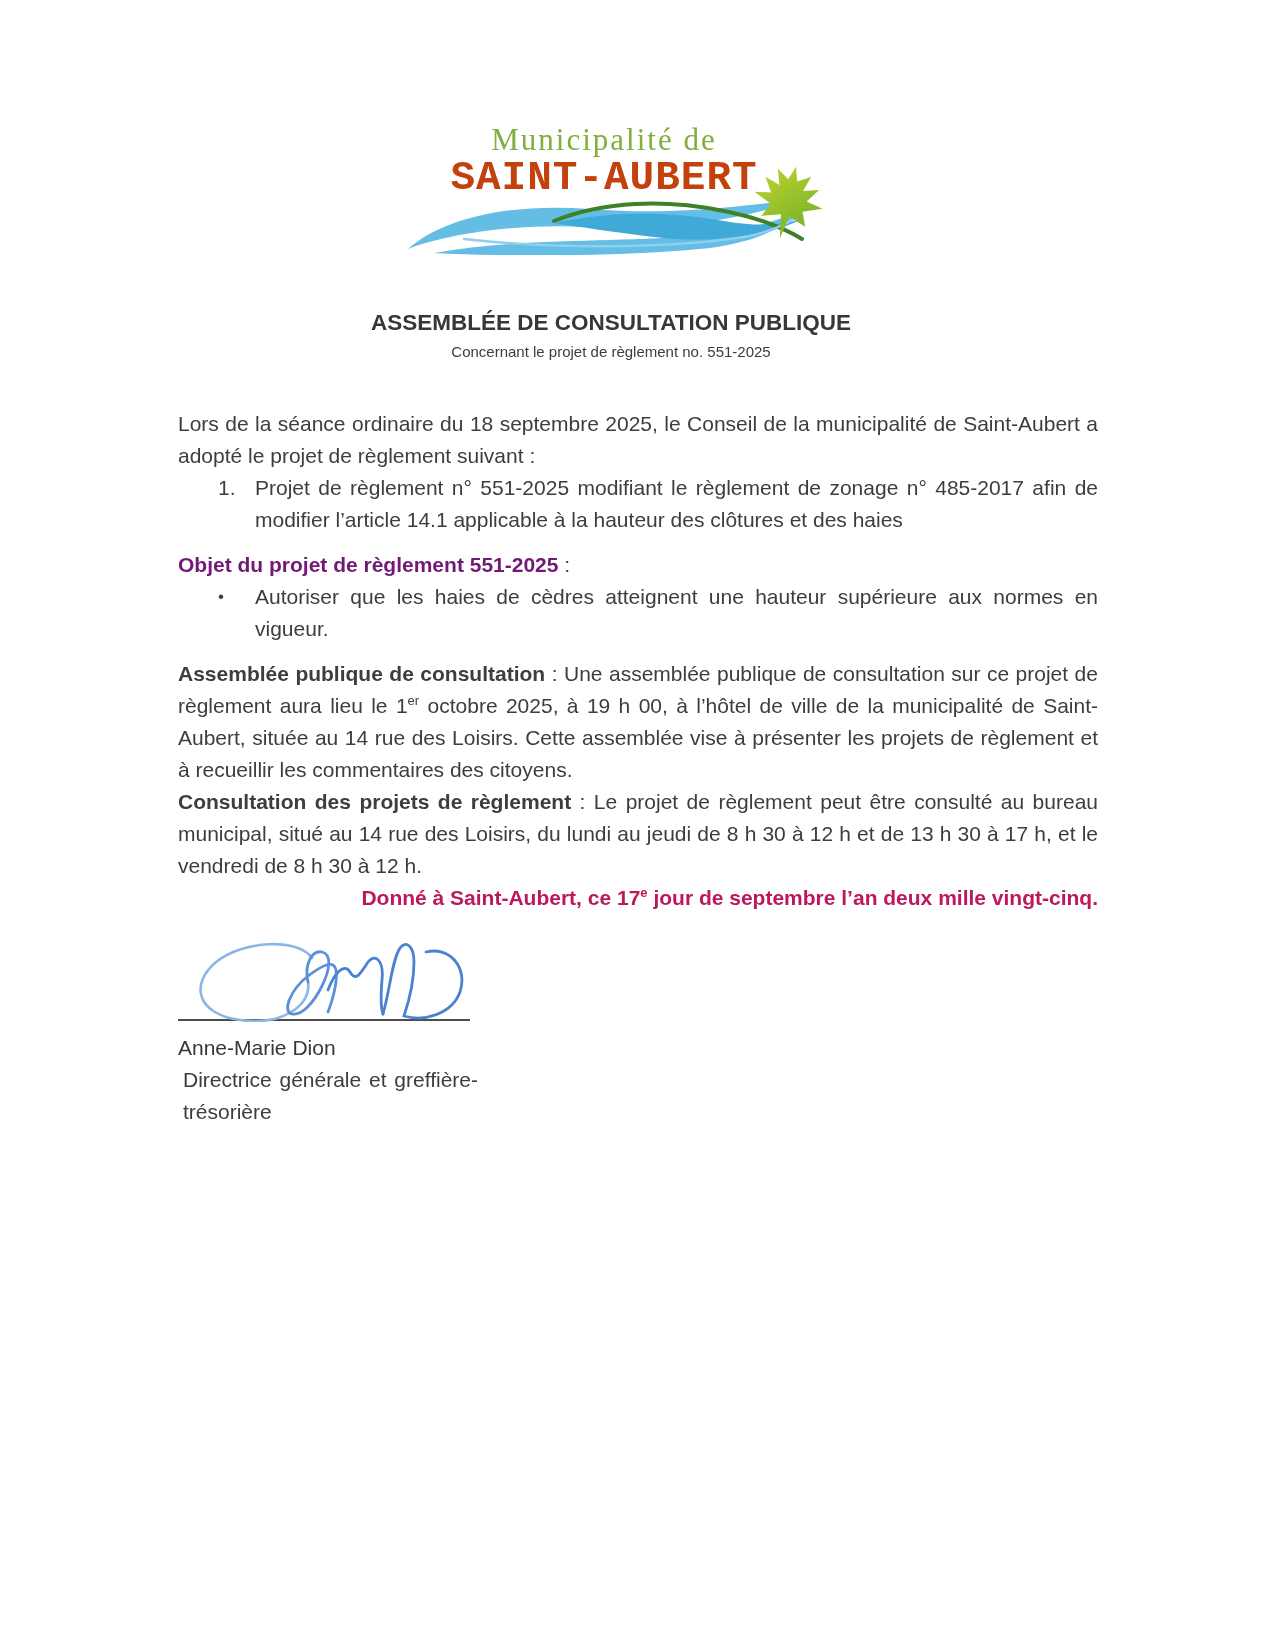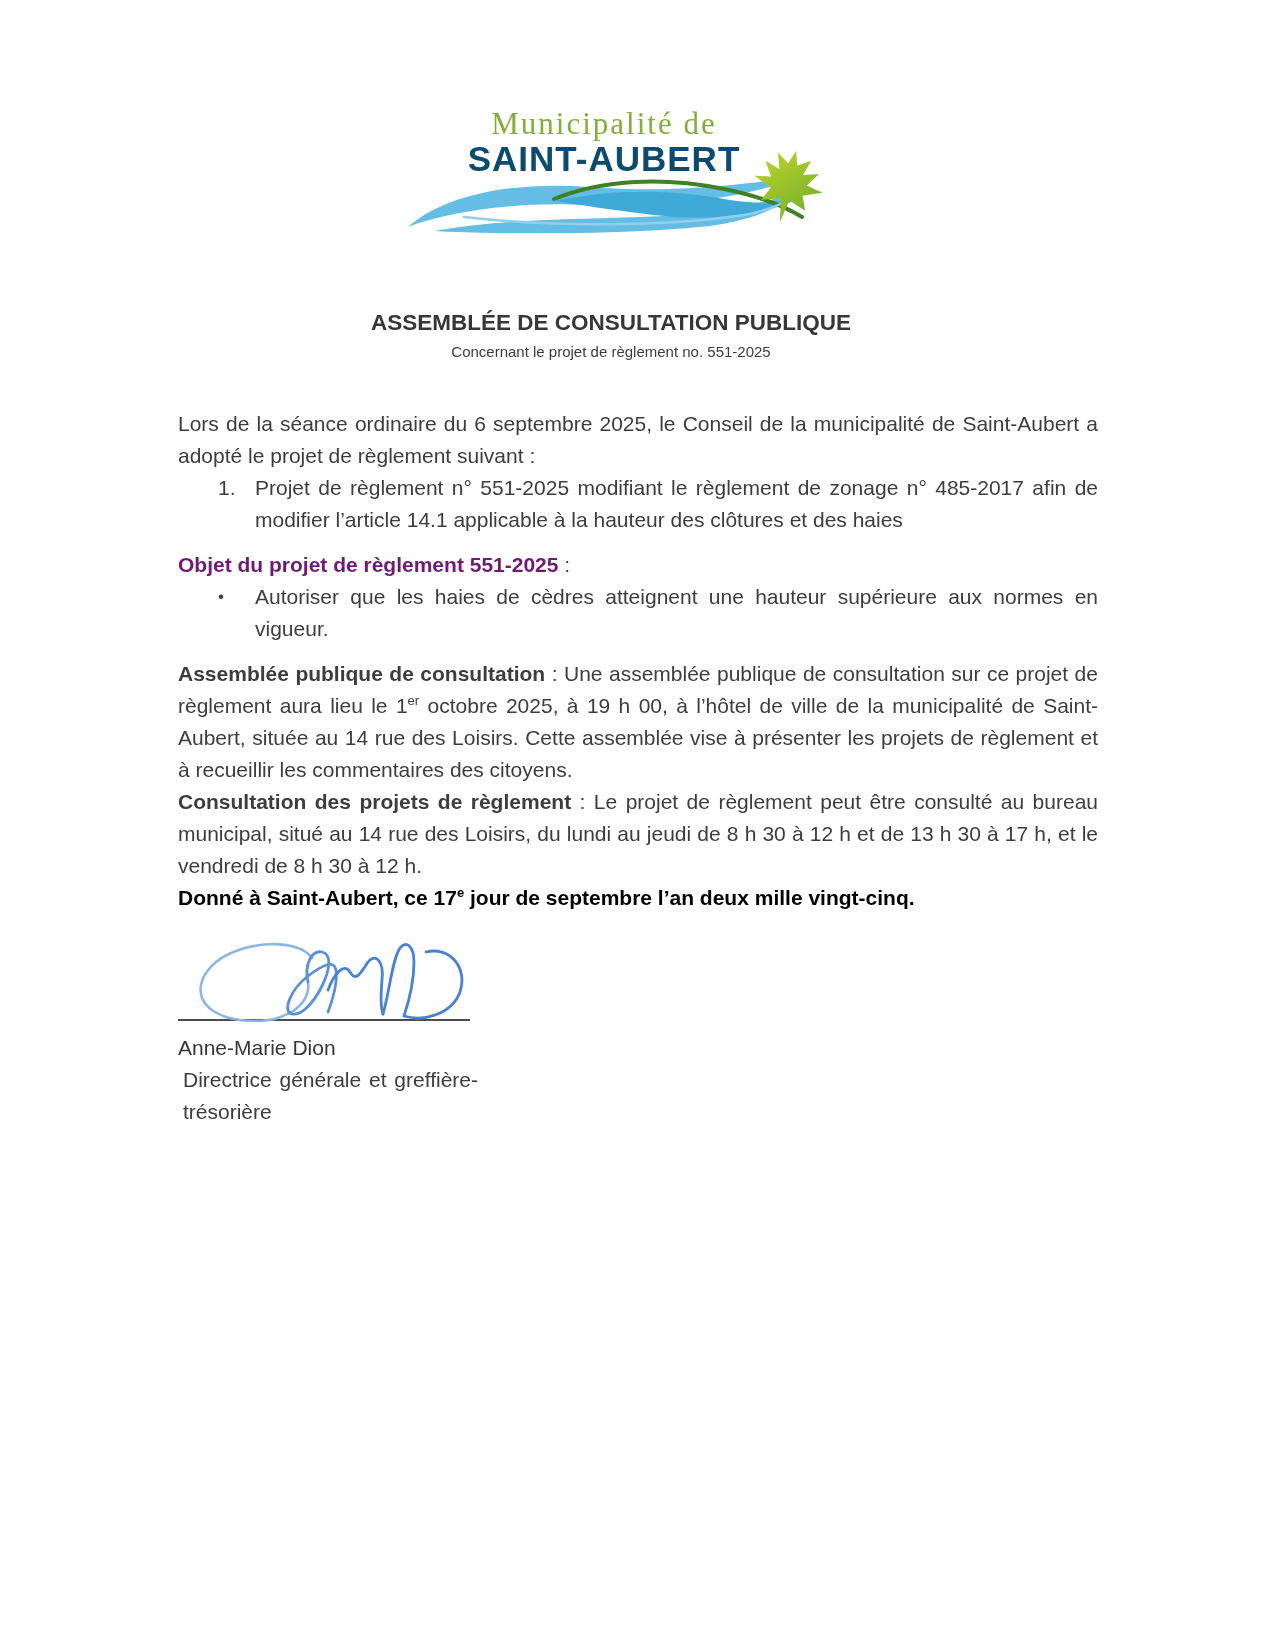--- a/index.html
+++ b/index.html
@@ -9,37 +9,37 @@
     height: 1650px;
     background: #ffffff;
     font-family: "Liberation Sans", sans-serif;
     color: #3d3d3d;
     overflow: hidden;
   }
 
   
   .logo-block {
     position: absolute;
-    top: 106px;
+    top: 122px;
     left: 404px;
     width: 400px;
     text-align: center;
   }
   .logo-line1 {
     font-family: "Liberation Serif", serif;
     font-size: 31px;
     letter-spacing: 2px;
     color: #82ae3c;
   }
   .logo-line2 {
-    font-family: Liberation Sans, sans-serif;
-    font-size: 35px;
+    font-family: Liberation Mono, monospace;
+    font-size: 41px;
     font-weight: bold;
     letter-spacing: 1px;
-    color: #0c4a6e;
+    color: #c2410c;
     margin-top: -3px;
     white-space: nowrap;
   }
   .logo-waves { display:block; margin-top: -4px; }
   .logo-leaf {
     position: absolute;
     right: -22px;
     top: 42px;
   }
 
@@ -87,22 +87,22 @@
   .section-heading {
     font-size: 21px;
     font-weight: bold;
     margin: 0 0 15px 0;
     color: #701a75;
   }
   .section-heading .colon-reg { font-weight: normal; }
   .donne-line {
     font-weight: bold;
     margin-bottom: 0;
-    text-align: left;
-    color: #000000;
+    text-align: right;
+    color: #be185d;
   }
   sup { font-size: 13px; line-height: 0; }
 
   
   .signature-block { margin-top: 16px; width: 300px; }
   .signature-ink { display: block; margin-left: 8px; }
   .sig-line {
     width: 292px;
     border-top: 2px solid #4d4d4d;
     margin-top: -3px;
@@ -162,21 +162,21 @@
     </svg>
   </div>
 
   <div class="title-block">
     <p class="doc-title">ASSEMBLÉE DE CONSULTATION PUBLIQUE</p>
     <p class="doc-subtitle">Concernant le projet de règlement no. 551-2025</p>
   </div>
 
   <div class="content">
 
-    <p class="para">Lors de la séance ordinaire du 6 septembre 2025, le Conseil de la municipalité de Saint-Aubert a adopté le projet de règlement suivant :</p>
+    <p class="para">Lors de la séance ordinaire du 18 septembre 2025, le Conseil de la municipalité de Saint-Aubert a adopté le projet de règlement suivant :</p>
 
     <div class="indent-row">
       <span class="marker">1.</span>
       <span class="row-text">Projet de règlement n° 551-2025 modifiant le règlement de zonage n° 485-2017 afin de modifier l’article 14.1 applicable à la hauteur des clôtures et des haies</span>
     </div>
 
     <p class="section-heading"><span>Objet du projet de règlement 551-2025</span><span class="colon-reg"> :</span></p>
 
     <div class="indent-row">
       <span class="marker bullet-dot">•</span>

